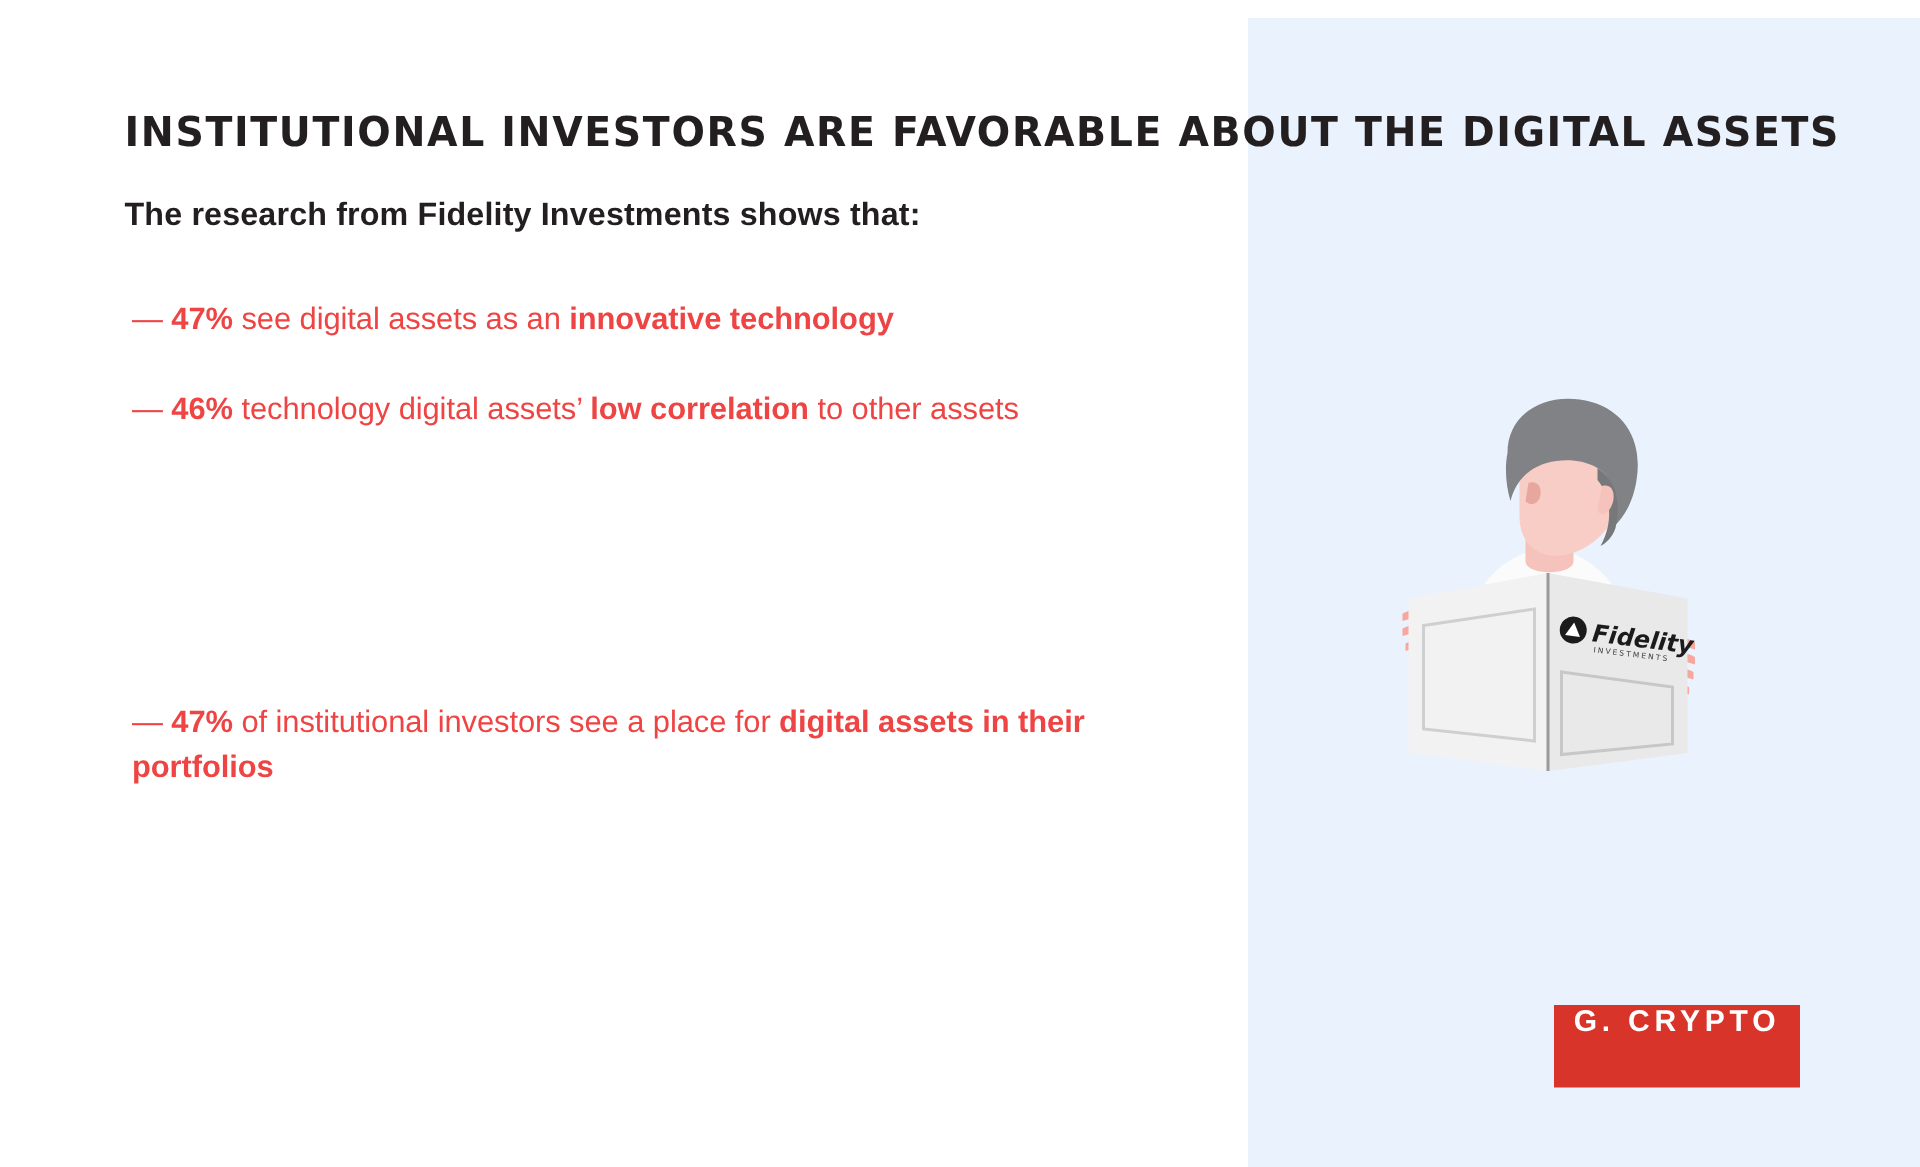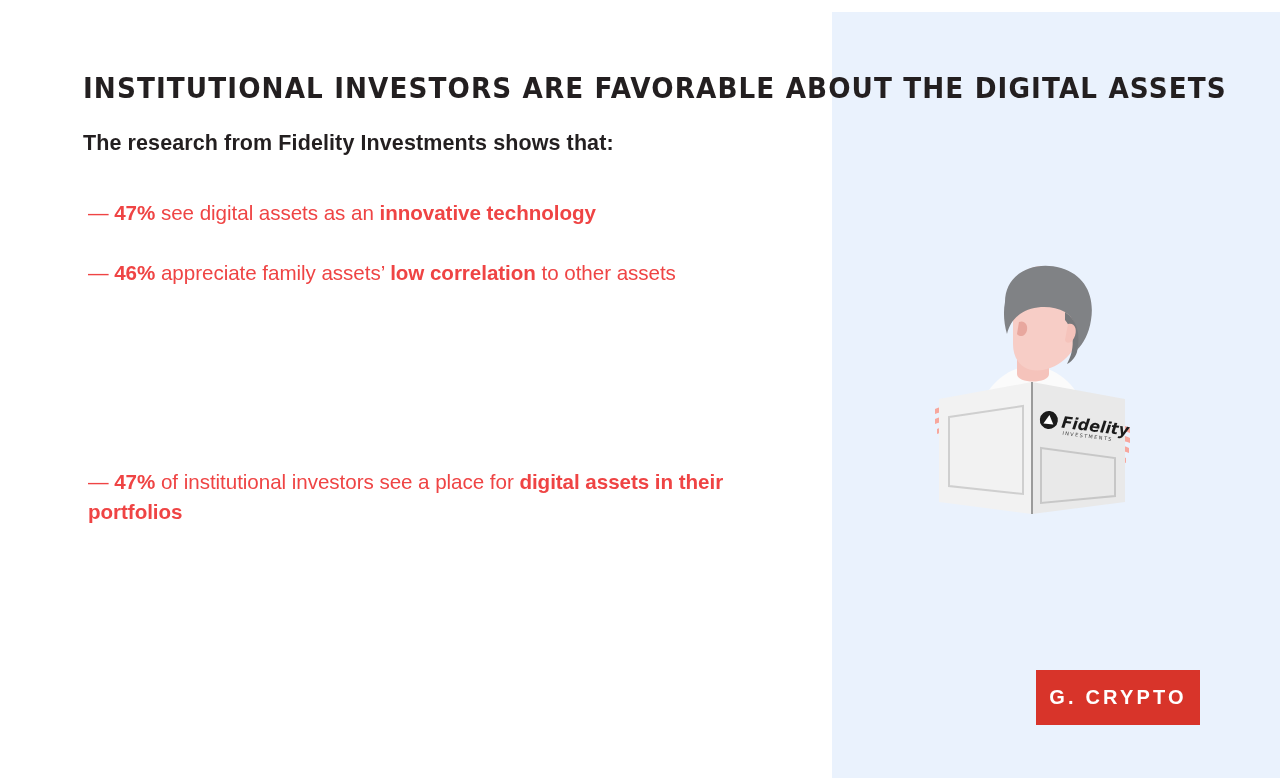--- a/index.html
+++ b/index.html
@@ -100,21 +100,20 @@
 
   
   #logo-badge {
     position: absolute;
     left: 1036px;
     top: 658px;
     width: 164px;
     height: 55px;
     background: #d8342a;
     display: flex;
-    align-items: center;
     justify-content: center;
   }
   #logo-badge .logo-text {
     color: #ffffff;
     font-family: "Liberation Sans", sans-serif;
     font-weight: bold;
     font-size: 20px;
     letter-spacing: 3.2px;
     white-space: nowrap;
   }
@@ -128,21 +127,21 @@
 
   <div id="content">
 
     <h1 id="headline">INSTITUTIONAL INVESTORS ARE FAVORABLE ABOUT THE DIGITAL ASSETS</h1>
 
     <h2 id="subhead">The research from Fidelity Investments shows that:</h2>
 
     <div id="bullets">
         <p class="bullet" style="margin: 0px;"><span>— </span><b>47%</b><span> see digital assets as an </span><b>innovative technology</b></p>
         <div style="height: 30px;"></div>
-        <p class="bullet" style="margin: 0px;"><span>— </span><b>46%</b><span> appreciate family assets’ </span><b>low correlation</b><span> to other assets</span></p>
+        <p class="bullet" style="margin: 0px;"><span>— </span><b>46%</b><span> technology digital assets’ </span><b>low correlation</b><span> to other assets</span></p>
         <div style="height: 60px;"></div>
         <div style="height: 60px;"></div>
         <div style="height: 30px;"></div>
         <div style="height: 30px;"></div>
         <p class="bullet" style="margin: 0px;"><span>— </span><b>47%</b><span> of institutional investors see a place for </span><b>digital assets in their portfolios</b></p>
       </div>
 
   </div>
 
   <div id="illustration">

